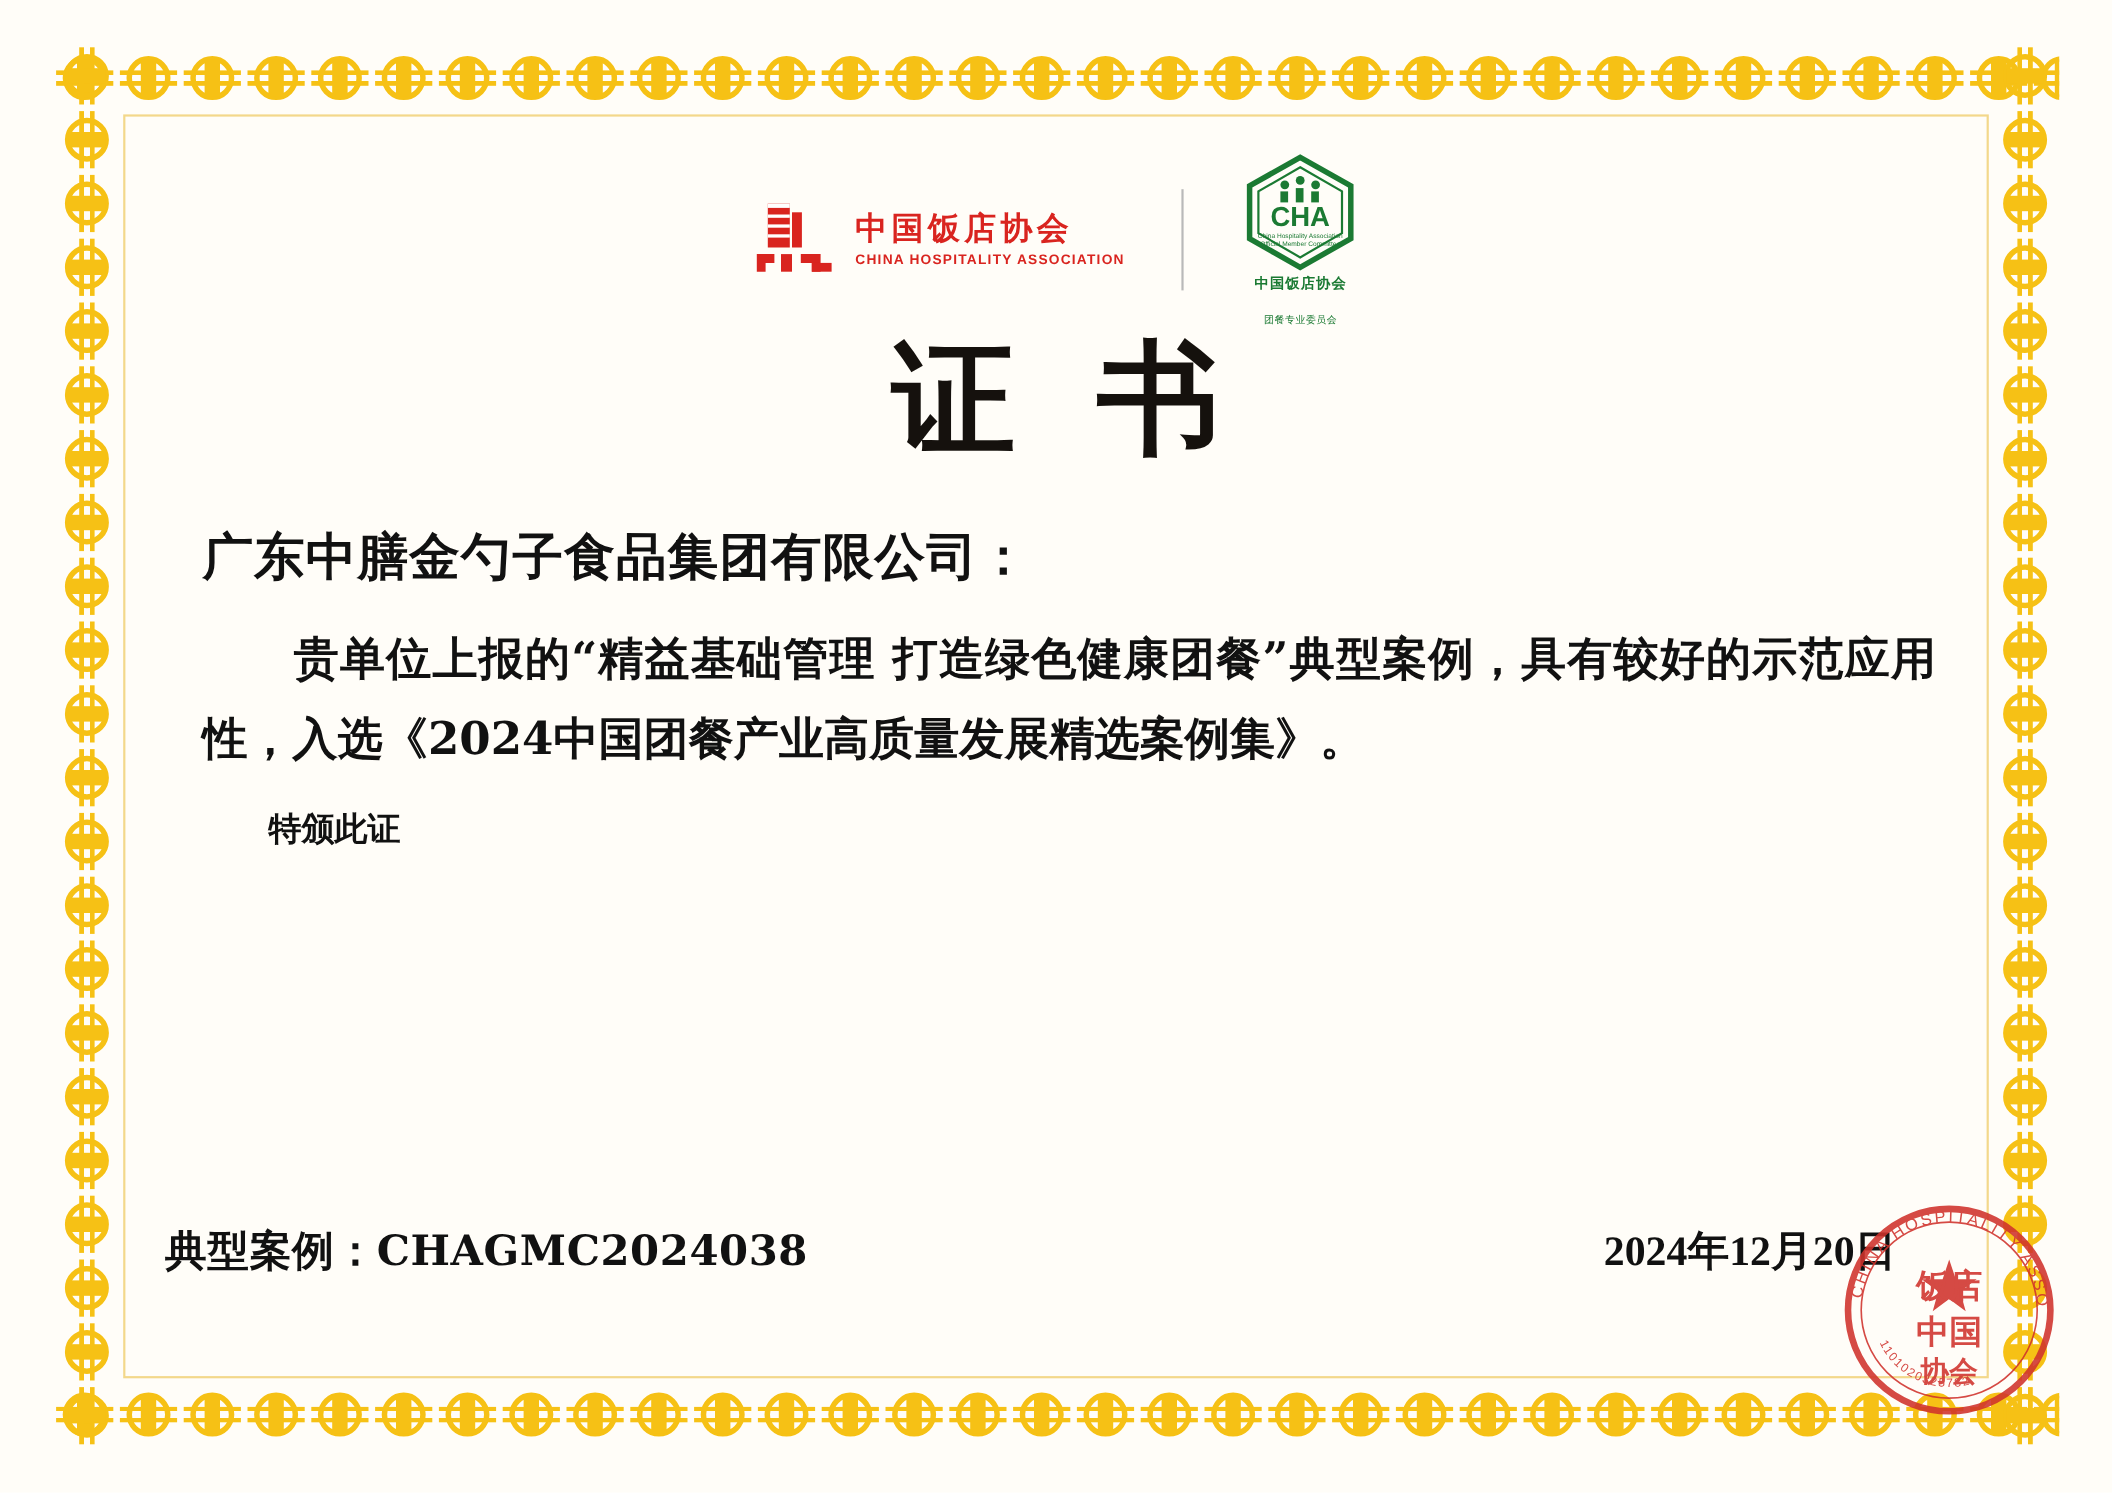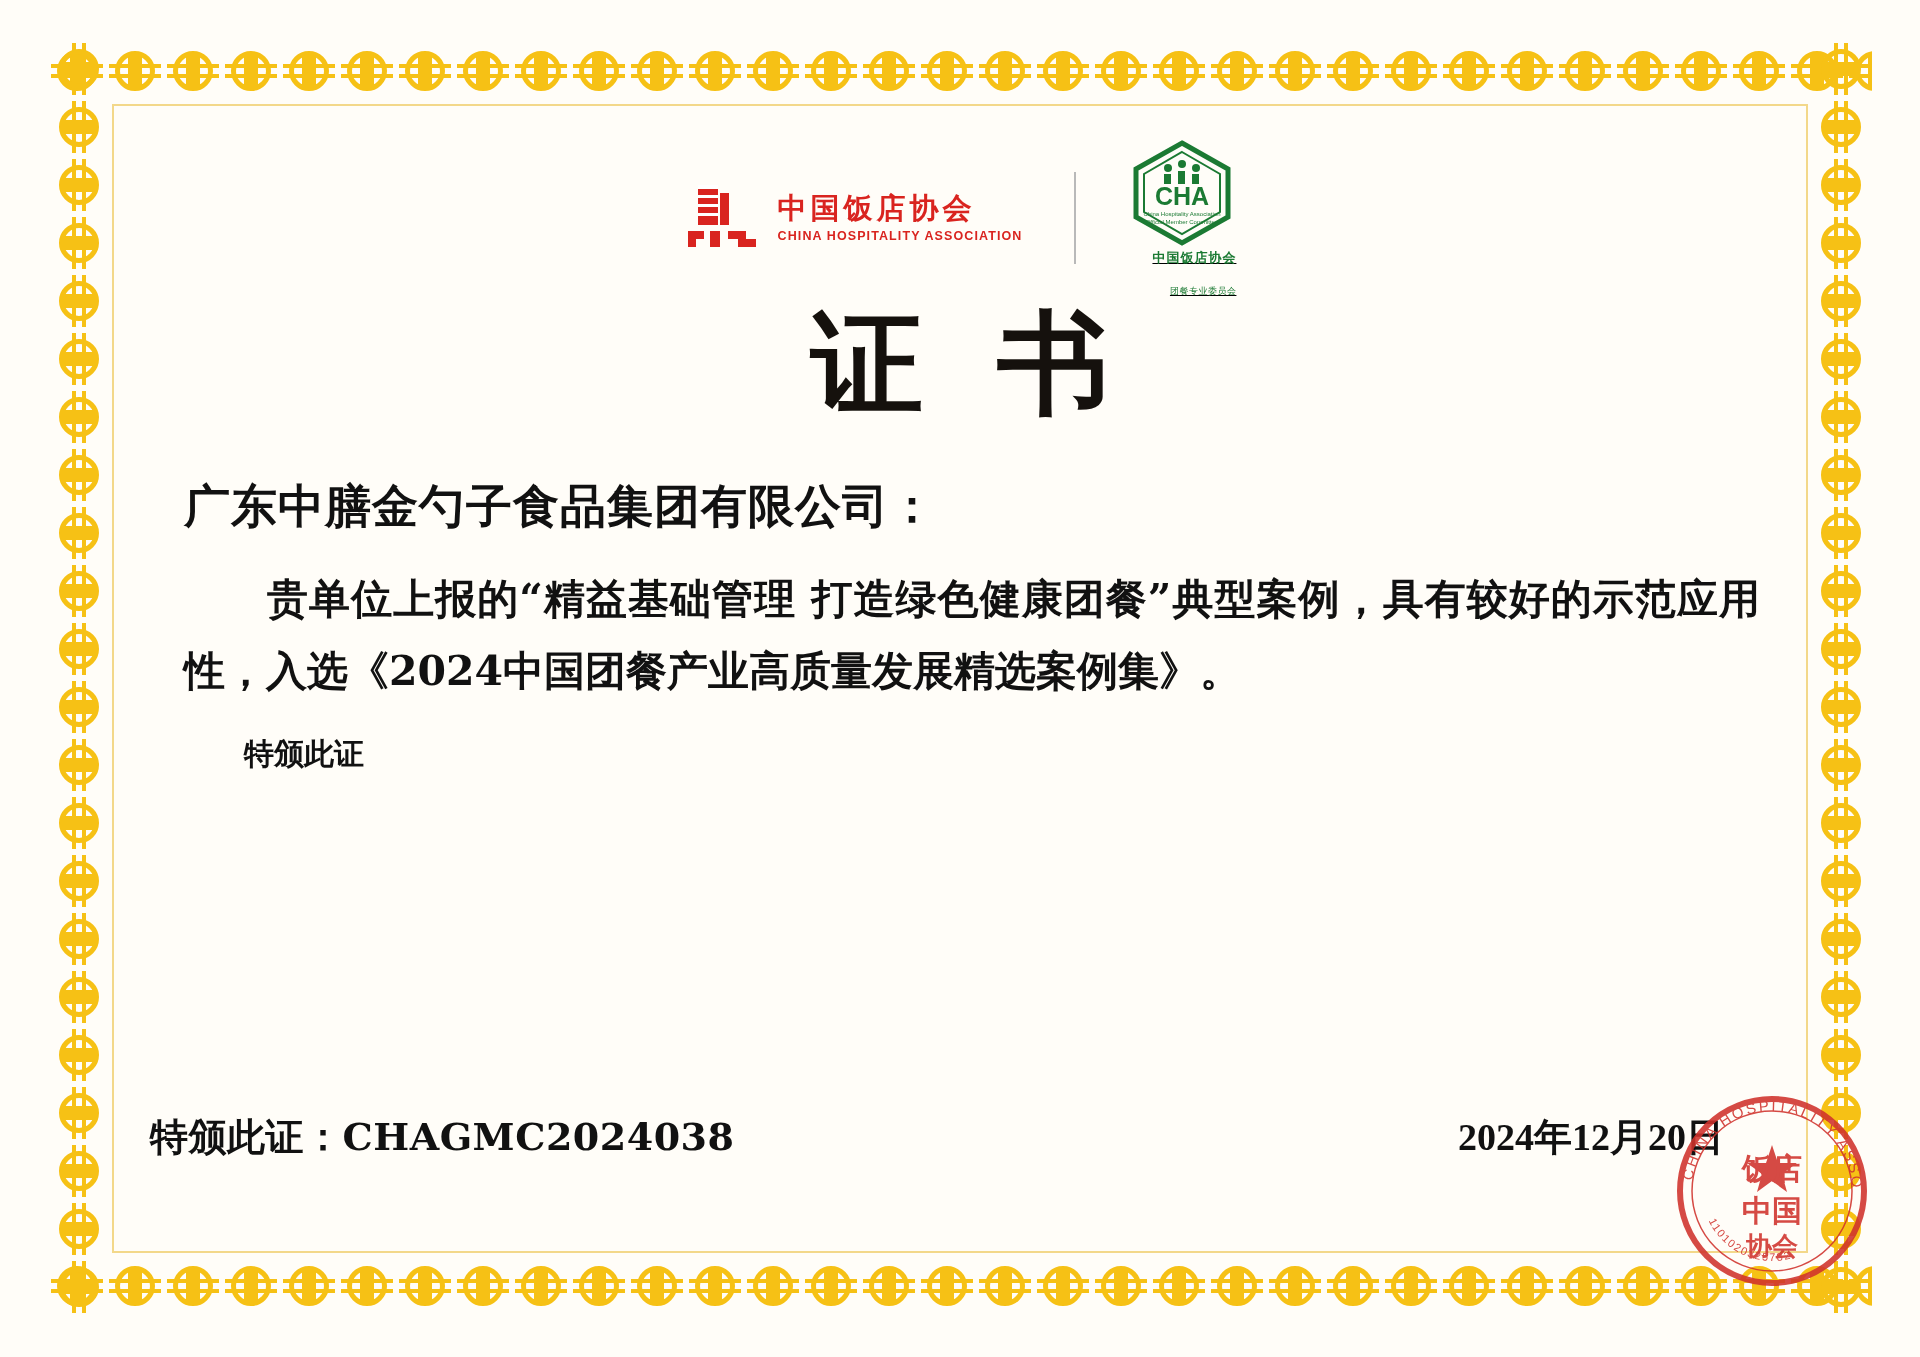--- a/index.html
+++ b/index.html
@@ -170,22 +170,21 @@
     font-weight: bold;
     margin-top: 5px;
   }
   .logo-divider {
     width: 2px;
     height: 92px;
     background: #b9b9b9;
     margin: 0 18px;
   }
   .logo-cha-green {
-    text-align: right;
-    text-decoration: underline;
+    text-align: center;
   }
   .cha-green-badge {
     width: 108px;
     height: 108px;
     position: relative;
     margin: 0 auto;
   }
   .cha-green-sub1 {
     font-size: 13px;
     color: #1b7a33;
@@ -676,21 +675,21 @@
     <div class="title">证书</div>
 
     <div class="recipient">广东中膳金勺子食品集团有限公司：</div>
 
     <div class="body-text"><span class="indent"></span><span>贵单位上报的“精益基础管理  打造绿色健康团餐”典型案例，具有较好的示范应用性，入选《2024中国团餐产业高质量发展精选案例集》。</span></div>
 
     <div class="closing"><span class="indent"></span><span>特颁此证</span></div>
 
     <div class="footer">
       <div class="cert-no">
-        <span>特颁此证：</span><span>CHAGMC2024038</span>
+        <span>典型案例：</span><span>CHAGMC2024038</span>
       </div>
       <div class="date">2024年12月20日</div>
     </div>
 
   </div>
 
   <div class="seal">
     <svg width="208" height="208" viewBox="0 0 208 208" aria-hidden="true">
       <defs>
         <path id="sealArcTop" d="M 24,104 A 80,80 0 0 1 184,104"></path>

